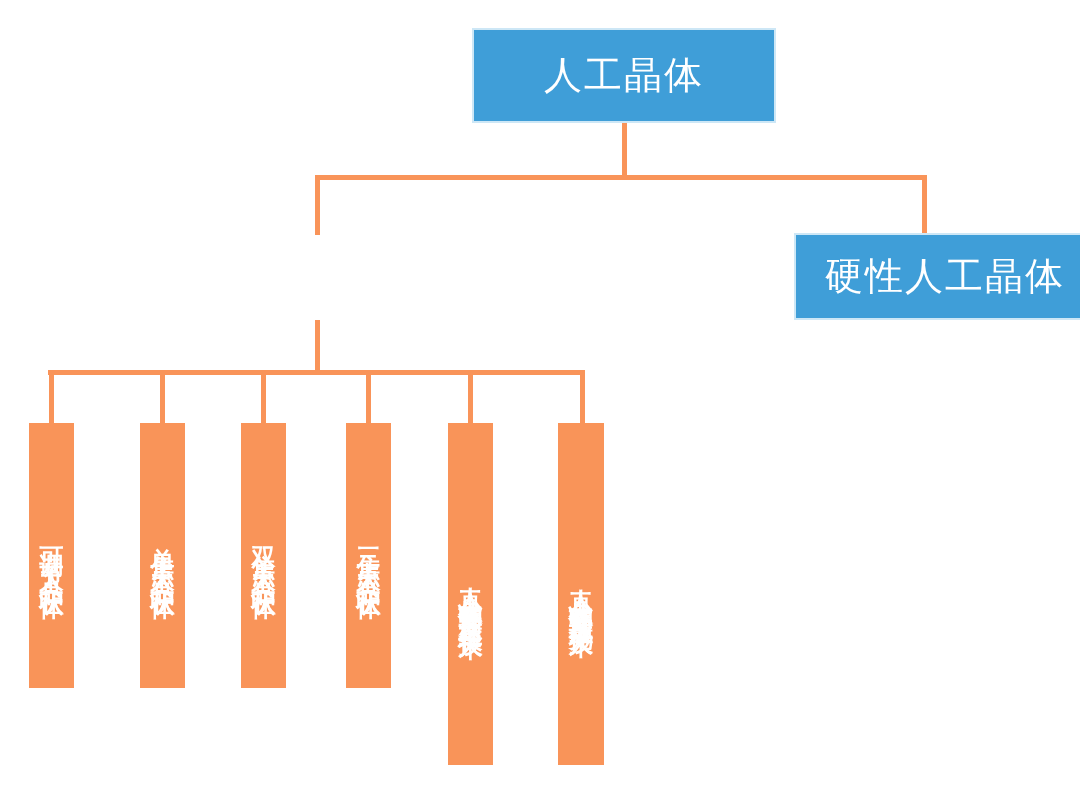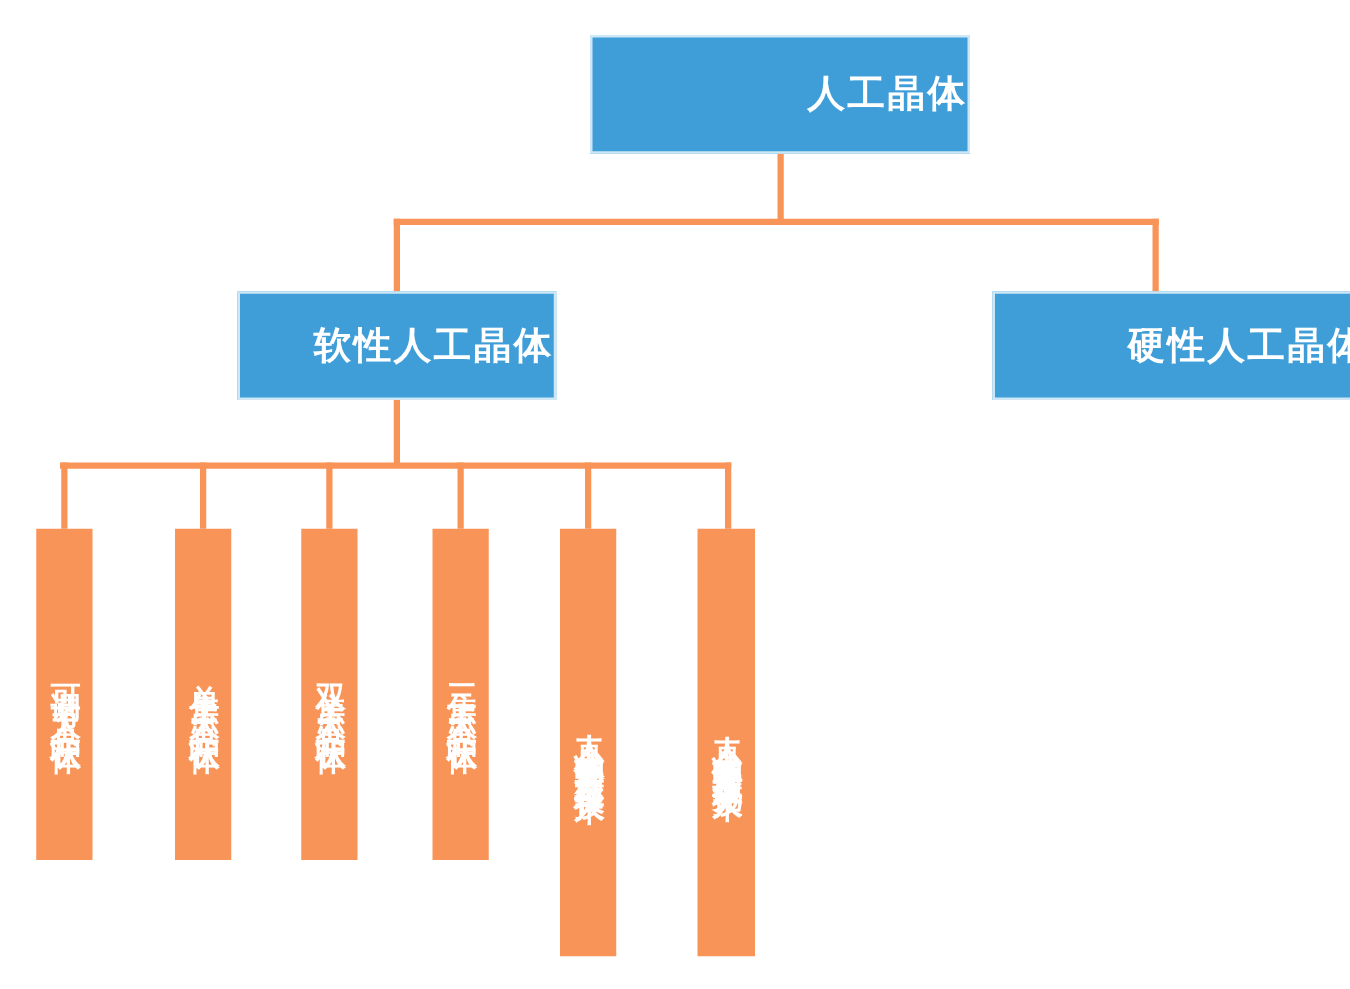--- a/index.html
+++ b/index.html
@@ -22,25 +22,25 @@
   .conn{position:absolute;background:var(--orange);}
   .conn.v{width:5px;}
   .conn.h{height:5px;}
   
   .node{
     position:absolute;
     background:var(--blue);
     border:2px solid var(--blue-border);
     box-sizing:border-box;
     color:var(--text);
-    font-weight:bold;
-    font-size:30px;
+    font-weight:normal;
+    font-size:38px;
     display:flex;
     align-items:center;
-    justify-content:flex-end;
+    justify-content:center;
     letter-spacing:2px;
   }
   
   .leaf{
     position:absolute;
     background:var(--orange);
     color:var(--text);
     font-weight:bold;
     font-size:24px;
     box-sizing:border-box;
@@ -72,23 +72,20 @@
   <div class="conn v" style="left:160px;top:370px;height:53px"></div>
   <div class="conn v" style="left:261px;top:370px;height:53px"></div>
   <div class="conn v" style="left:366px;top:370px;height:53px"></div>
   <div class="conn v" style="left:468px;top:370px;height:53px"></div>
   <div class="conn v" style="left:580px;top:370px;height:53px"></div>
 
   <div class="node" style="left:472px;top:28px;width:304px;height:95px">
     <span>人工晶体</span>
   </div>
 
-  <div class="node" style="left:190px;top:233px;width:255px;height:87px">
-    <span>软性人工晶体</span>
-  </div>
   <div class="node" style="left:794px;top:233px;width:302px;height:87px">
     <span>硬性人工晶体</span>
   </div>
 
   <div class="leaf short" style="left:29px;top:423px;width:45px;height:265px">
     <span>可调节人工晶状体</span>
   </div>
   <div class="leaf short" style="left:140px;top:423px;width:45px;height:265px">
     <span>单焦点人工晶状体</span>
   </div>

